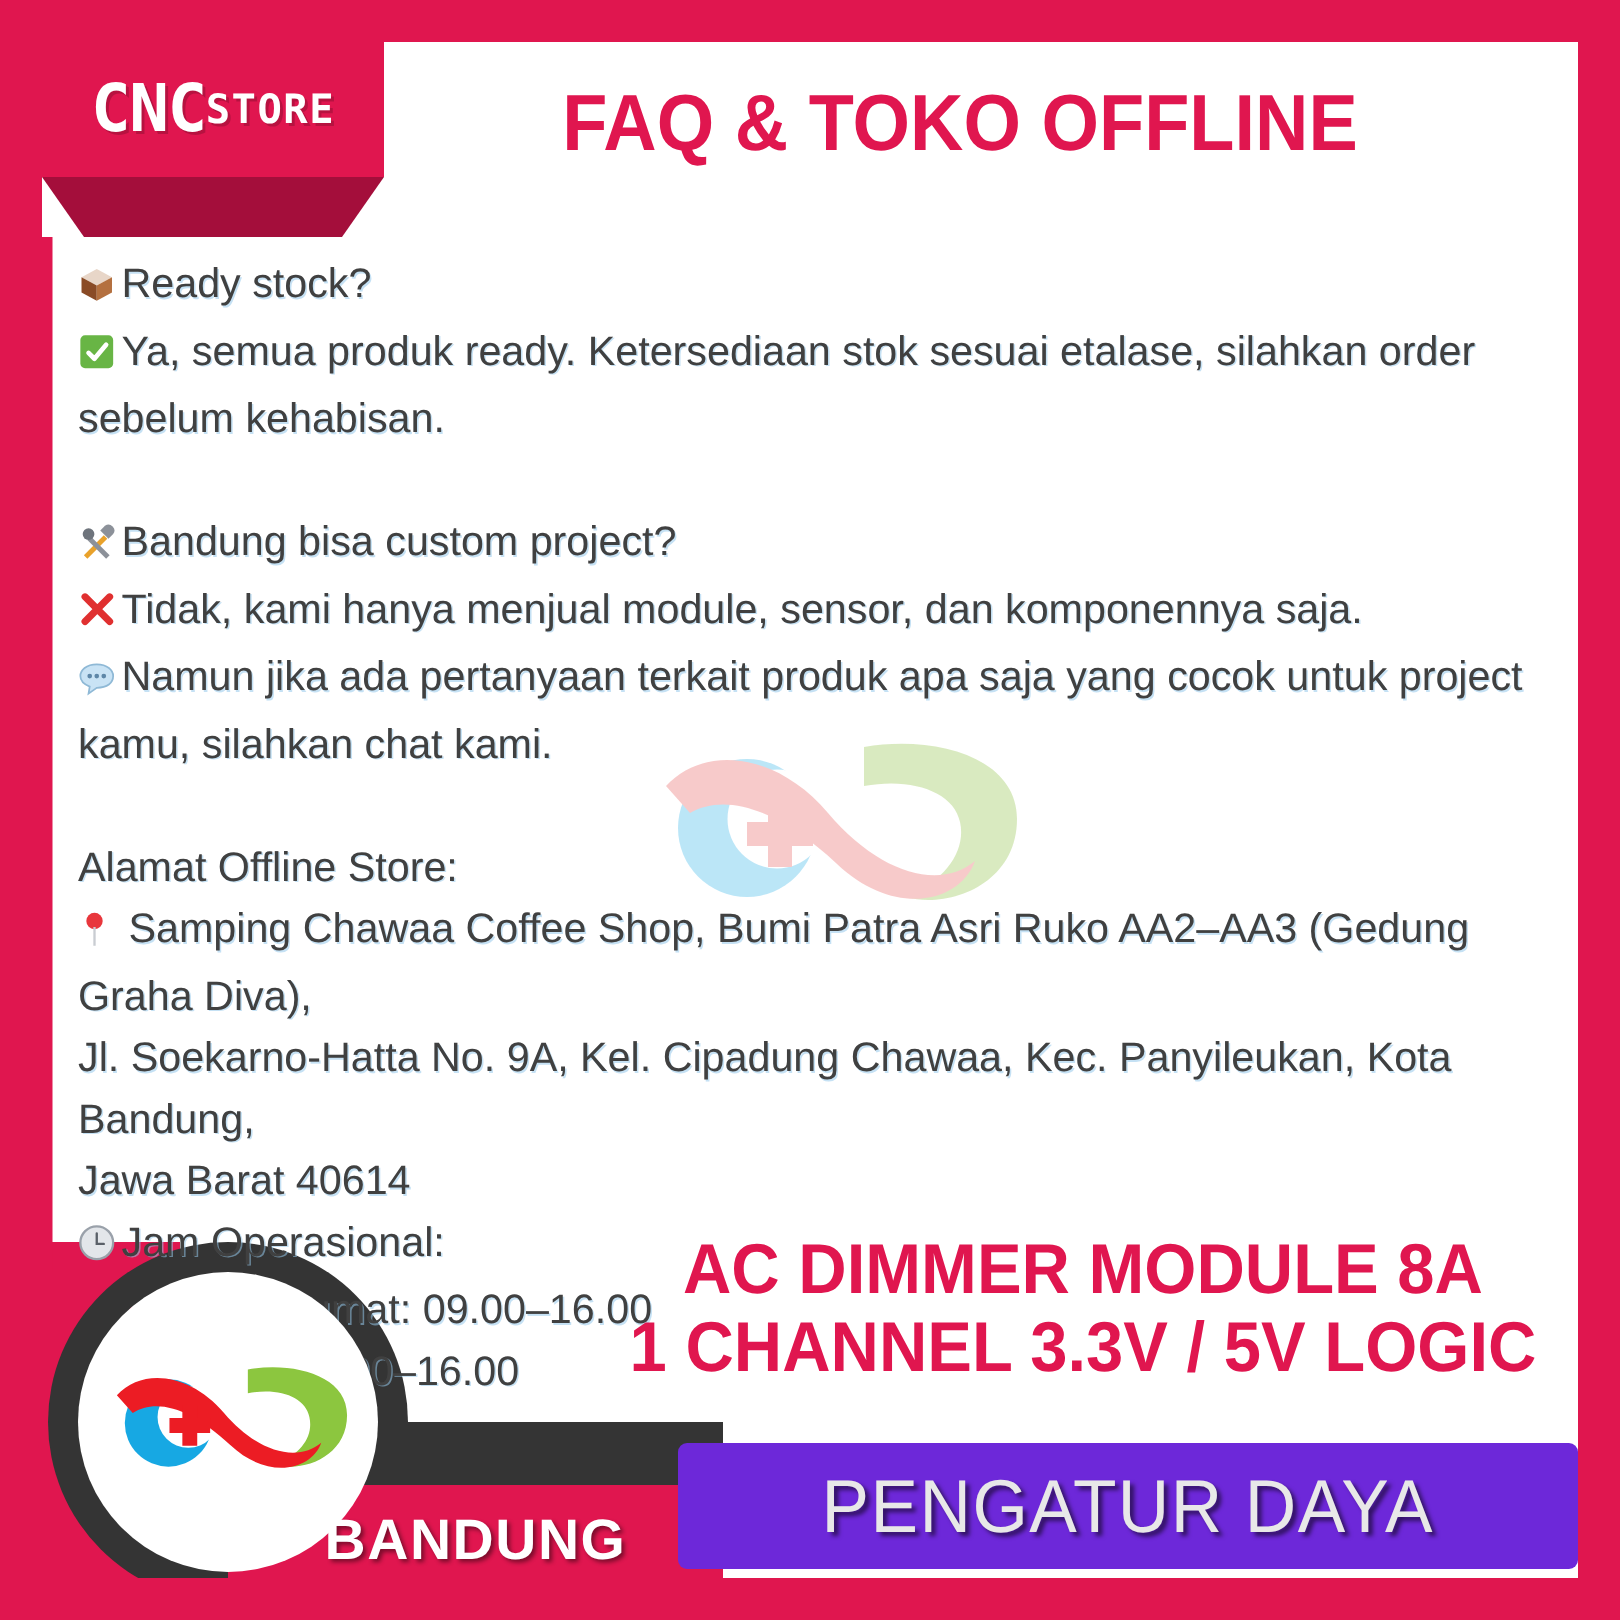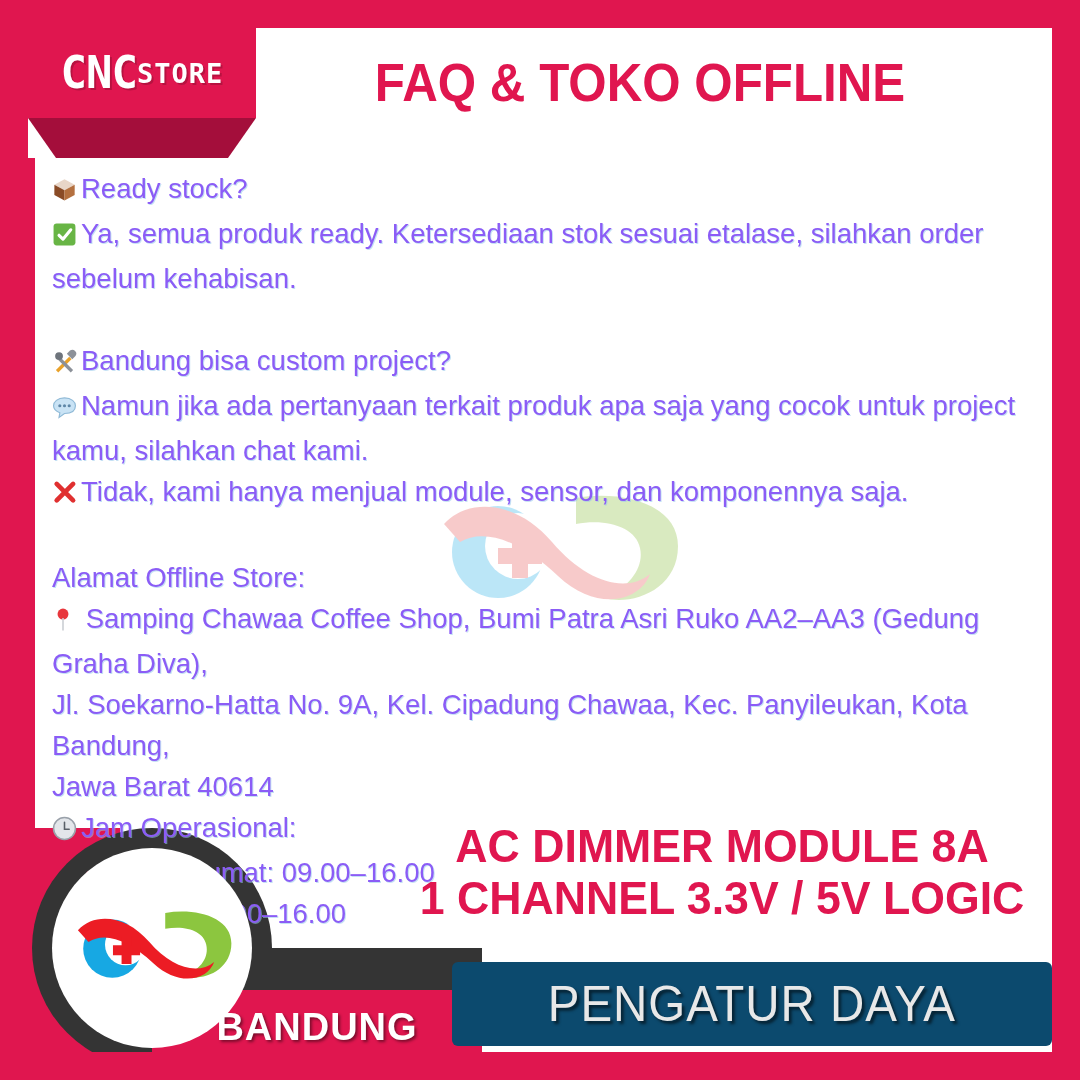--- a/index.html
+++ b/index.html
@@ -101,21 +101,21 @@
     z-index:1;
   }
 
   
   .body-text{
     position:absolute;
     left:-2px;top:140px;
     width:1006px;
     padding-left:26px;
     z-index:3;
-    color:#8b5cf6;
+    color:#404040;
     font-size:27.5px;
     line-height:41px;
     font-weight:normal;
     text-shadow:1px 1px 0 rgba(150,200,235,.55);
   }
   .line{white-space:normal;}
   .spacer{height:41px;}
   .ico{
     display:inline-block;
     vertical-align:-4px;
@@ -151,21 +151,21 @@
     line-height:52px;
     transform:scaleX(.95);
     transform-origin:center top;
     white-space:nowrap;
     z-index:6;
   }
   .dark-bar{
     position:absolute;
     left:424px;top:934px;
     width:600px;height:84px;
-    background:#0c4a6e;
+    background:#6d28d9;
     border-radius:6px;
     display:flex;align-items:center;justify-content:center;
     z-index:5;
   }
   .dark-bar span{
     color:#E8E8E8;
     font-size:50px;
     font-weight:normal;
     letter-spacing:1px;
     transform:scaleX(.95);
@@ -288,34 +288,34 @@
               <path d="M19 6 l7 7 l4 -4 a5 5 0 0 0 -7 -7 Z" fill="#8C9199"></path>
               <path d="M27 27 L11 11 l-3 3 l16 16 Z" fill="#8C9199"></path>
               <circle cx="9" cy="9" r="5" fill="#6E747C"></circle>
             </svg>
         </span><span>Bandung bisa custom project?</span>
       </div>
 
       <div class="line">
         <span class="ico">
           <svg width="25" height="25" viewBox="0 0 32 32">
+              <path d="M6 5 L27 26 M27 5 L6 26" stroke="#E03030" stroke-width="6" stroke-linecap="round"></path>
+            </svg>
+        </span><span>Tidak, kami hanya menjual module, sensor, dan komponennya saja.</span>
+      </div>
+
+      <div class="line">
+        <span class="ico">
+          <svg width="25" height="25" viewBox="0 0 32 32">
               <path d="M16 5 C25 5 30 10 30 15 C30 21 25 25 16 25 L9 30 L10 24 C5 22 2 19 2 15 C2 10 7 5 16 5 Z" fill="#C9E3F5" stroke="#8FB9D6" stroke-width="1.5"></path>
               <circle cx="10" cy="15" r="2" fill="#5E87A8"></circle>
               <circle cx="16" cy="15" r="2" fill="#5E87A8"></circle>
               <circle cx="22" cy="15" r="2" fill="#5E87A8"></circle>
             </svg>
         </span><span>Namun jika ada pertanyaan terkait produk apa saja yang cocok untuk project kamu, silahkan chat kami.</span>
-      </div>
-
-      <div class="line">
-        <span class="ico">
-          <svg width="25" height="25" viewBox="0 0 32 32">
-              <path d="M6 5 L27 26 M27 5 L6 26" stroke="#E03030" stroke-width="6" stroke-linecap="round"></path>
-            </svg>
-        </span><span>Tidak, kami hanya menjual module, sensor, dan komponennya saja.</span>
       </div>
 
       <div class="spacer"></div>
 
       <div class="line">Alamat Offline Store:</div>
 
       <div class="line">
         <span class="ico">
           <svg width="22" height="25" viewBox="0 0 24 32">
               <circle cx="12" cy="9" r="7" fill="#E8363C"></circle>

